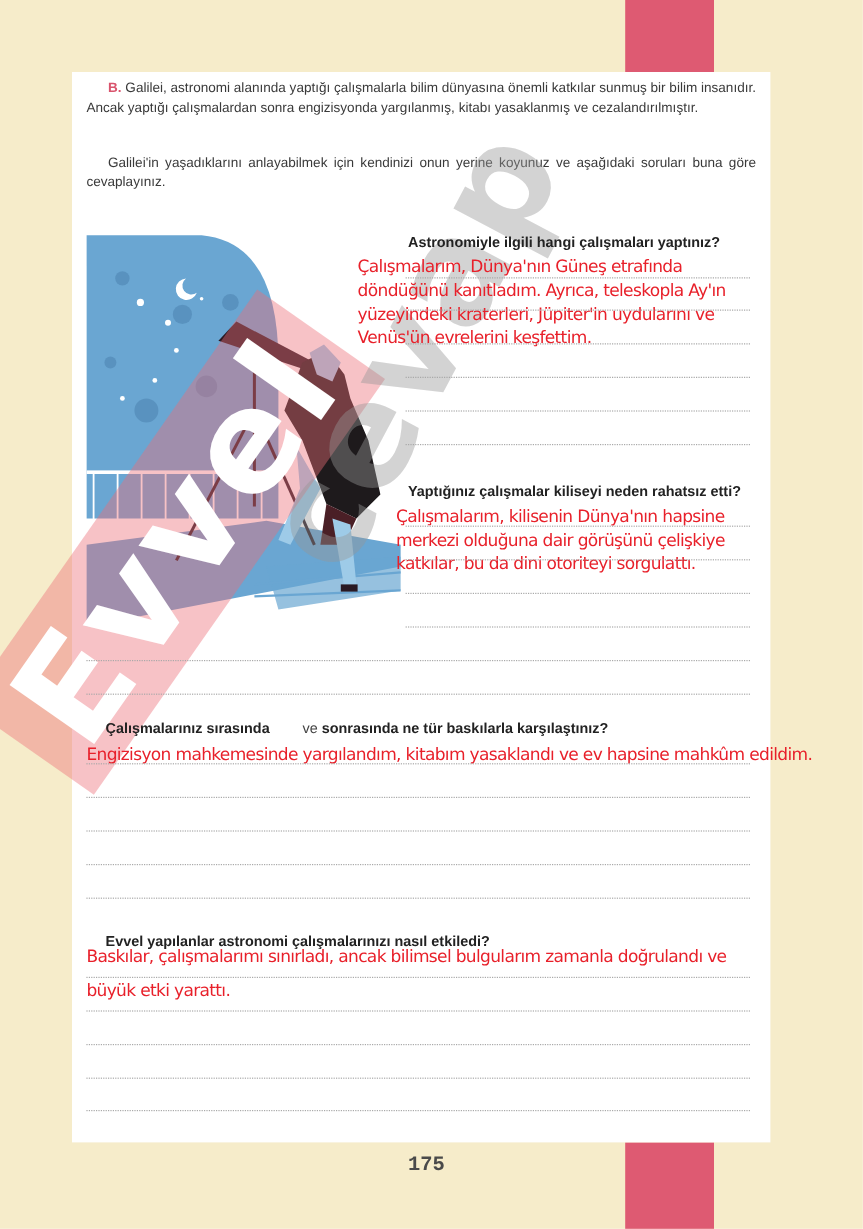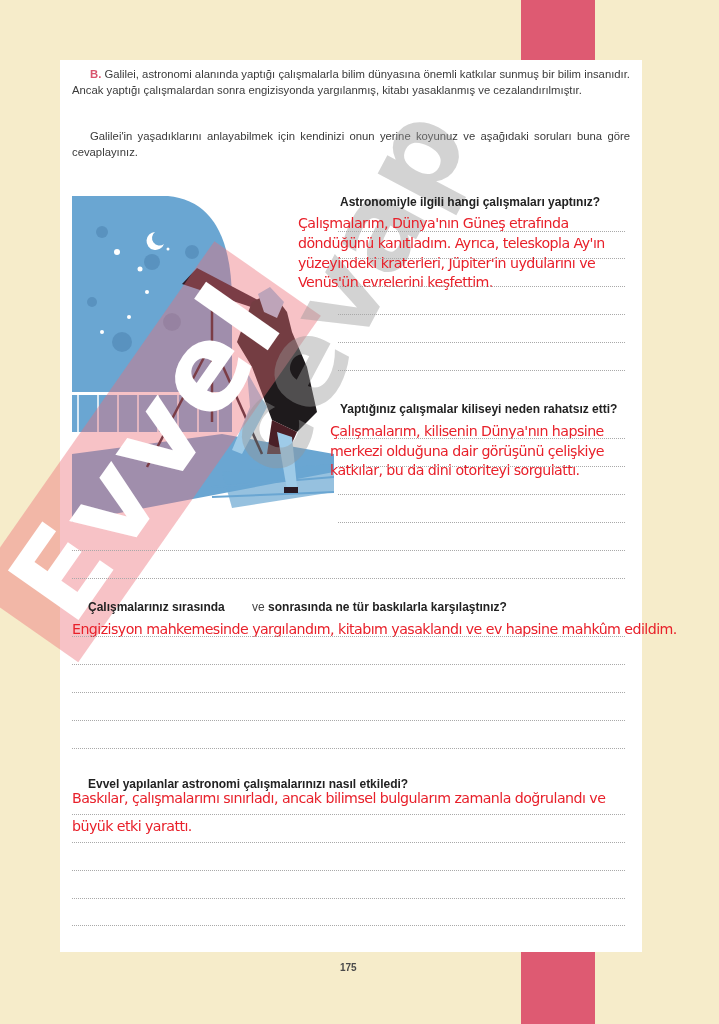--- a/index.html
+++ b/index.html
@@ -27,21 +27,21 @@
     position:absolute; font-size:12px; font-weight:bold; color:#222;
     white-space:nowrap;
   }
   .question .thin { font-weight:normal; color:#444;margin-left:24px; }
   .answer {
     position:absolute; color:#e8202a; font-size:14.2px; line-height:19.7px;
     font-family:"DejaVu Sans", sans-serif; letter-spacing:-0.55px;
     white-space:nowrap;
   }
   .pagenum {
-    position:absolute; left:340px; top:962px; font-size:10px; font-weight:bold; color:#4a4a4a;
+    position:absolute; left:340px; top:962px; font-size:17px; font-weight:bold; color:#4a4a4a;font-family:Liberation Mono, monospace;
   }
   .illus { position:absolute; left:72px; top:192px; width:262px; height:330px; }
   .wm-evvel {
     position:absolute; left:25px; top:560px;
     font-family:"DejaVu Sans", sans-serif; font-weight:bold;
     font-size:118px; color:#ffffff; letter-spacing:4px;
     background:rgba(236,110,118,0.42);
     padding:0 24px; line-height:130px;
     transform:rotate(-55deg); transform-origin:left center;
     pointer-events:none;

